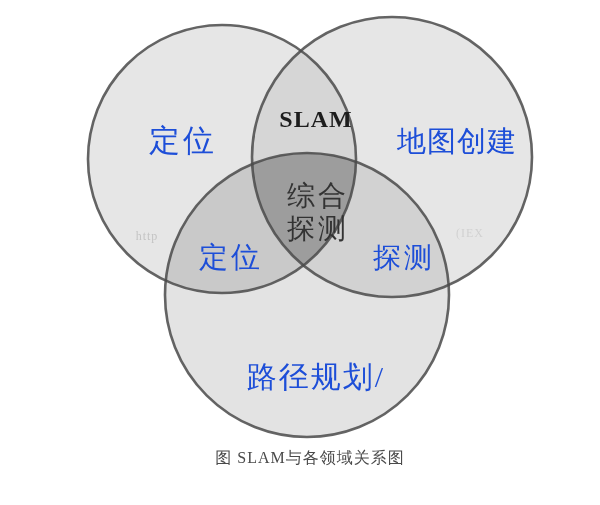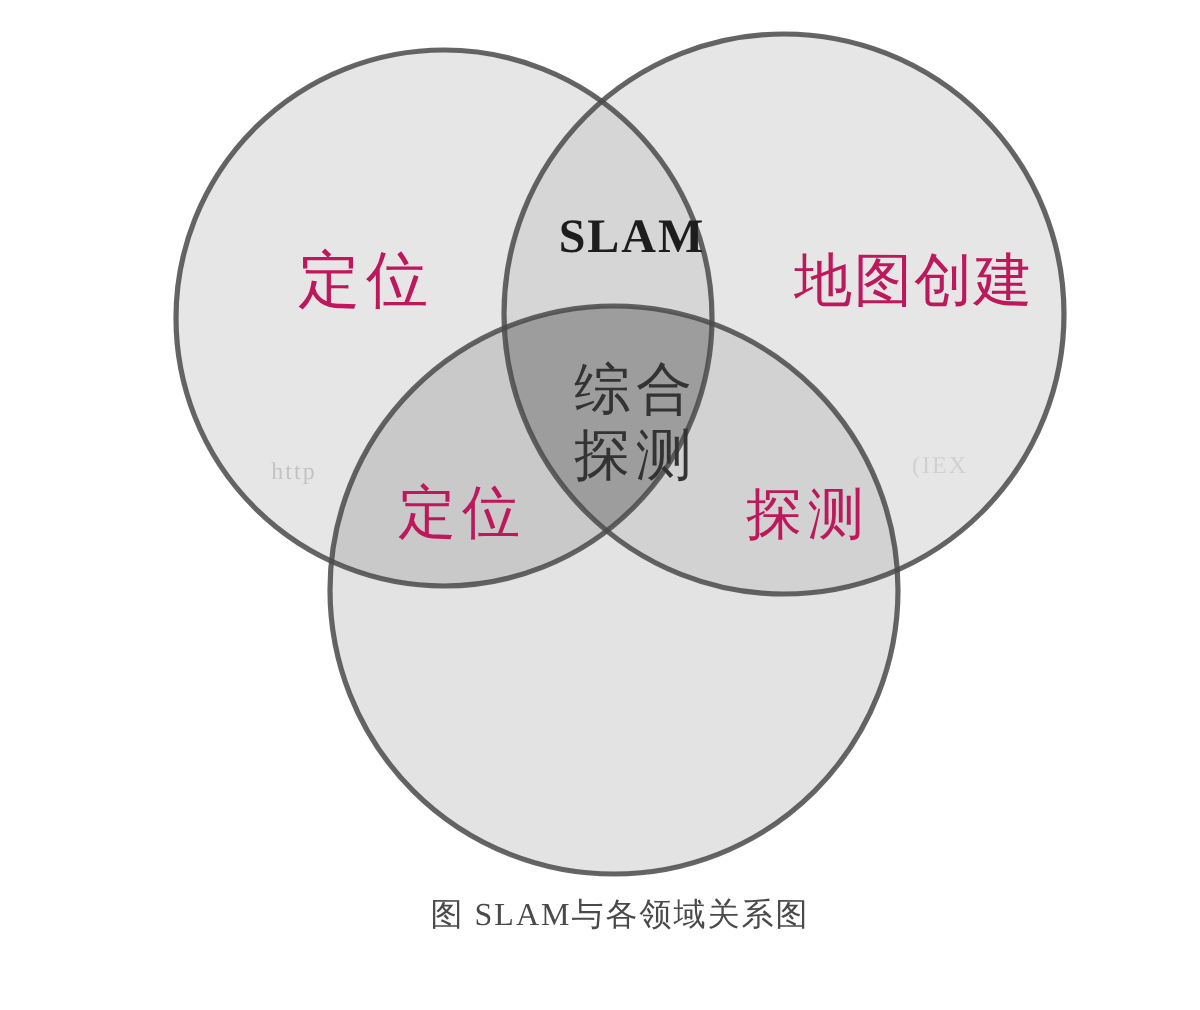--- a/index.html
+++ b/index.html
@@ -17,21 +17,21 @@
   }
   .venn-svg {
     position: absolute;
     left: 0;
     top: 0;
   }
   .label {
     position: absolute;
     transform: translate(-50%, -50%);
     text-align: center;
-    color: #be185d;
+    color: #1d4ed8;
     white-space: nowrap;
     letter-spacing: 3px;
     line-height: 1.18;
   }
   .label .line { display: block; }
   .lbl-localization   { left: 183px; top: 141px; font-size: 31px; }
   .lbl-mapping        { left: 457px; top: 141px; font-size: 29px; letter-spacing: 1px; }
   .lbl-slam           { left: 316px; top: 119px; font-size: 24px; font-weight: bold; color: #1d1d1d; letter-spacing: 1px; }
   .lbl-center         { left: 318px; top: 212px; font-size: 28px; color: #333333; }
   .lbl-active-loc     { left: 231px; top: 257px; font-size: 29px; }
@@ -100,20 +100,21 @@
   </svg>
 
   <div class="watermark wm-left">http</div>
   <div class="watermark wm-right">(IEX</div>
 
   <div class="label lbl-localization">定位</div>
 
   <div class="label lbl-mapping">地图创建</div>
 
   <div class="label lbl-path-planning">
+    <span class="line">路径规划/</span>
   </div>
 
   <div class="label lbl-slam">SLAM</div>
 
   <div class="label lbl-center">
     <span class="line">综合</span>
     <span class="line">探测</span>
   </div>
 
   <div class="label lbl-active-loc">

